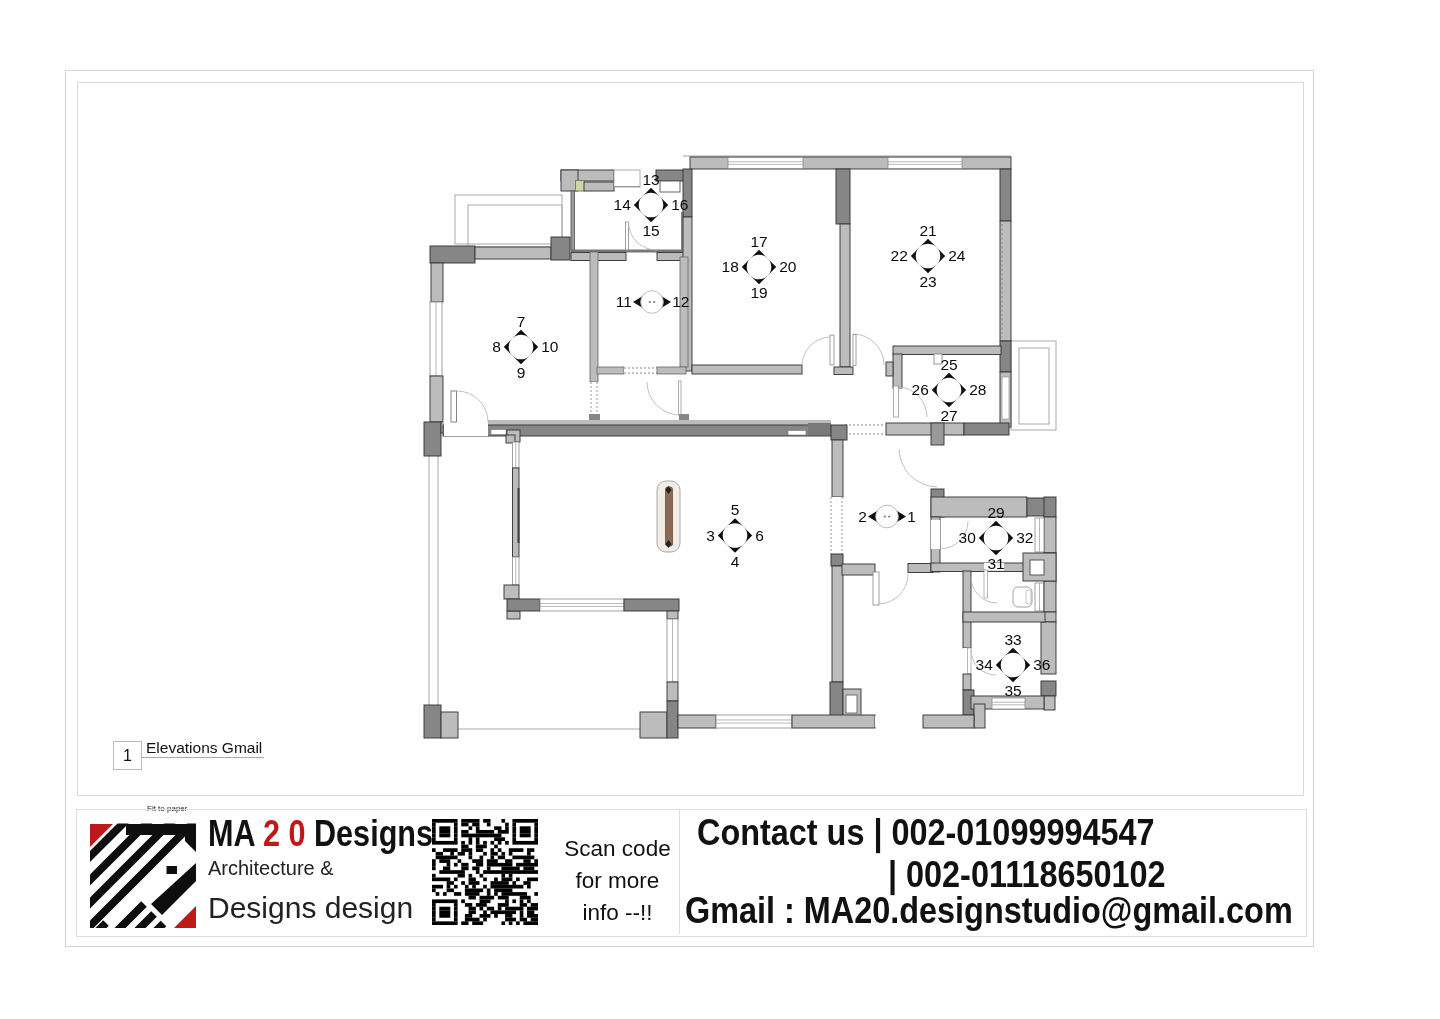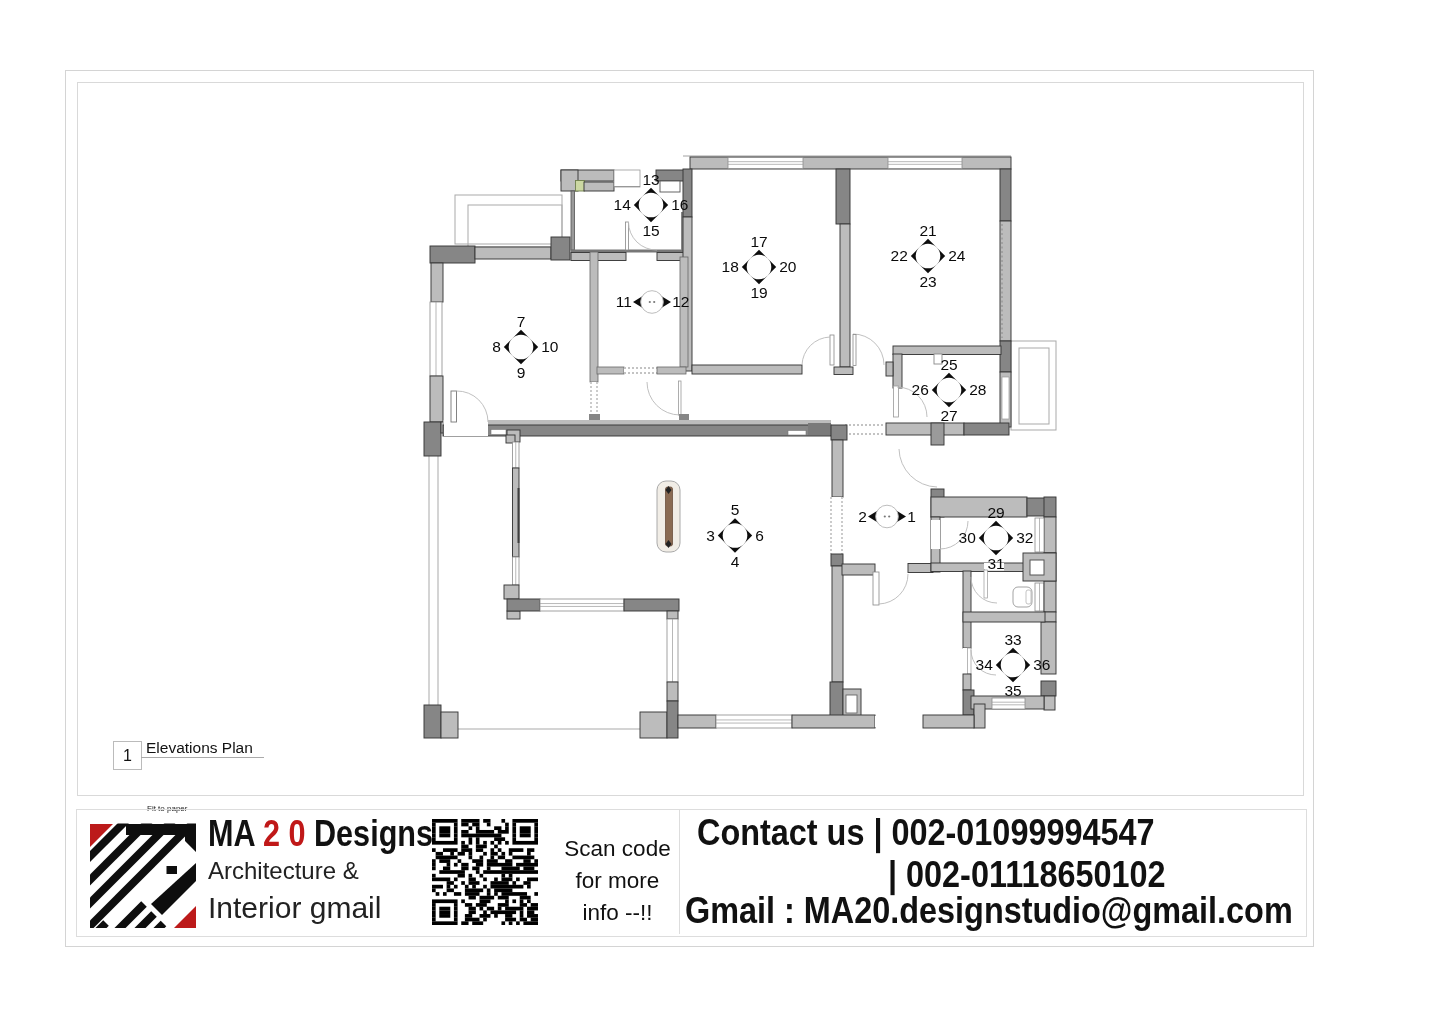--- a/index.html
+++ b/index.html
@@ -470,21 +470,21 @@
       <text x="1013" y="644.8" text-anchor="middle" font-family="Liberation Sans,sans-serif" font-size="15.5px" fill="#0a0a0a">33</text>
       <text x="992.8" y="670" text-anchor="end" font-family="Liberation Sans,sans-serif" font-size="15.5px" fill="#0a0a0a">34</text>
       <text x="1033.2" y="670" text-anchor="start" font-family="Liberation Sans,sans-serif" font-size="15.5px" fill="#0a0a0a">36</text>
       <text x="1013" y="696.2" text-anchor="middle" font-family="Liberation Sans,sans-serif" font-size="15.5px" fill="#0a0a0a">35</text>
     </g>
 
 </svg>
 
 <div class="abs" style="left:113px;top:741px;width:27px;height:27px;border:1px solid #bbbbbb;background:#fff;color:#111;font-size:16px;line-height:27px;text-align:center;">1</div>
 
-<div class="abs" style="left:146px;top:739px;color:#111;font-size:15.5px;">Elevations Plan</div>
+<div class="abs" style="left:146px;top:739px;color:#111;font-size:15.5px;">Elevations Gmail</div>
 
 <div class="abs" style="left:141px;top:757px;width:123px;height:1px;background:#aaaaaa;"></div>
 
 <div class="abs" style="left:147px;top:761px;color:#222;font-size:8px;margin-top:43px;">Fit to paper</div>
 
 <div class="abs" style="left:76px;top:809px;width:1229px;height:126px;border:1px solid #dddddd;"></div>
 
 <div class="abs" style="left:679px;top:810px;width:1px;height:124px;background:#dddddd;"></div>
 
 <svg class="abs" style="left:90px;top:822px;" width="106" height="106" viewBox="0 0 106 106">
@@ -519,23 +519,23 @@
       <polygon points="106,41 106,59 72,93 61,82" fill="#0e0e0e"></polygon>
       <rect x="76.5" y="44" width="10.5" height="8" fill="#0e0e0e"></rect>
       <polygon points="0,2 23,2 0,25" fill="#bc1a1a"></polygon>
       <polygon points="106,84 106,106 84,106" fill="#bc1a1a"></polygon>
     </g>
 
 </svg>
 
 <div class="abs" style="left:208px;top:813px;font-size:36px;font-weight:bold;color:#111;transform:scaleX(0.85);transform-origin:left top;white-space:nowrap;">MA <span style="color:#c01818;">2 0</span> Designs</div>
 
-<div class="abs" style="left:208px;top:857px;font-size:24px;color:#222;white-space:nowrap;">Architecture &amp;</div>
-
-<div class="abs" style="left:208px;top:891px;font-size:30px;color:#222;white-space:nowrap;">Interior gmail</div>
+<div class="abs" style="left:208px;top:857px;font-size:20px;color:#222;white-space:nowrap;">Architecture &amp;</div>
+
+<div class="abs" style="left:208px;top:891px;font-size:30px;color:#222;white-space:nowrap;">Designs design</div>
 
 <svg class="abs" style="left:432px;top:819px;" width="106" height="106" viewBox="0 0 106 106">
 <g fill="#000">
       <rect x="0.00" y="0.00" width="25.59" height="3.71"></rect>
       <rect x="29.24" y="0.00" width="18.28" height="3.71"></rect>
       <rect x="51.17" y="0.00" width="7.31" height="3.71"></rect>
       <rect x="69.45" y="0.00" width="3.66" height="3.71"></rect>
       <rect x="80.41" y="0.00" width="25.59" height="3.71"></rect>
       <rect x="0.00" y="3.66" width="3.66" height="3.71"></rect>
       <rect x="21.93" y="3.66" width="3.66" height="3.71"></rect>

